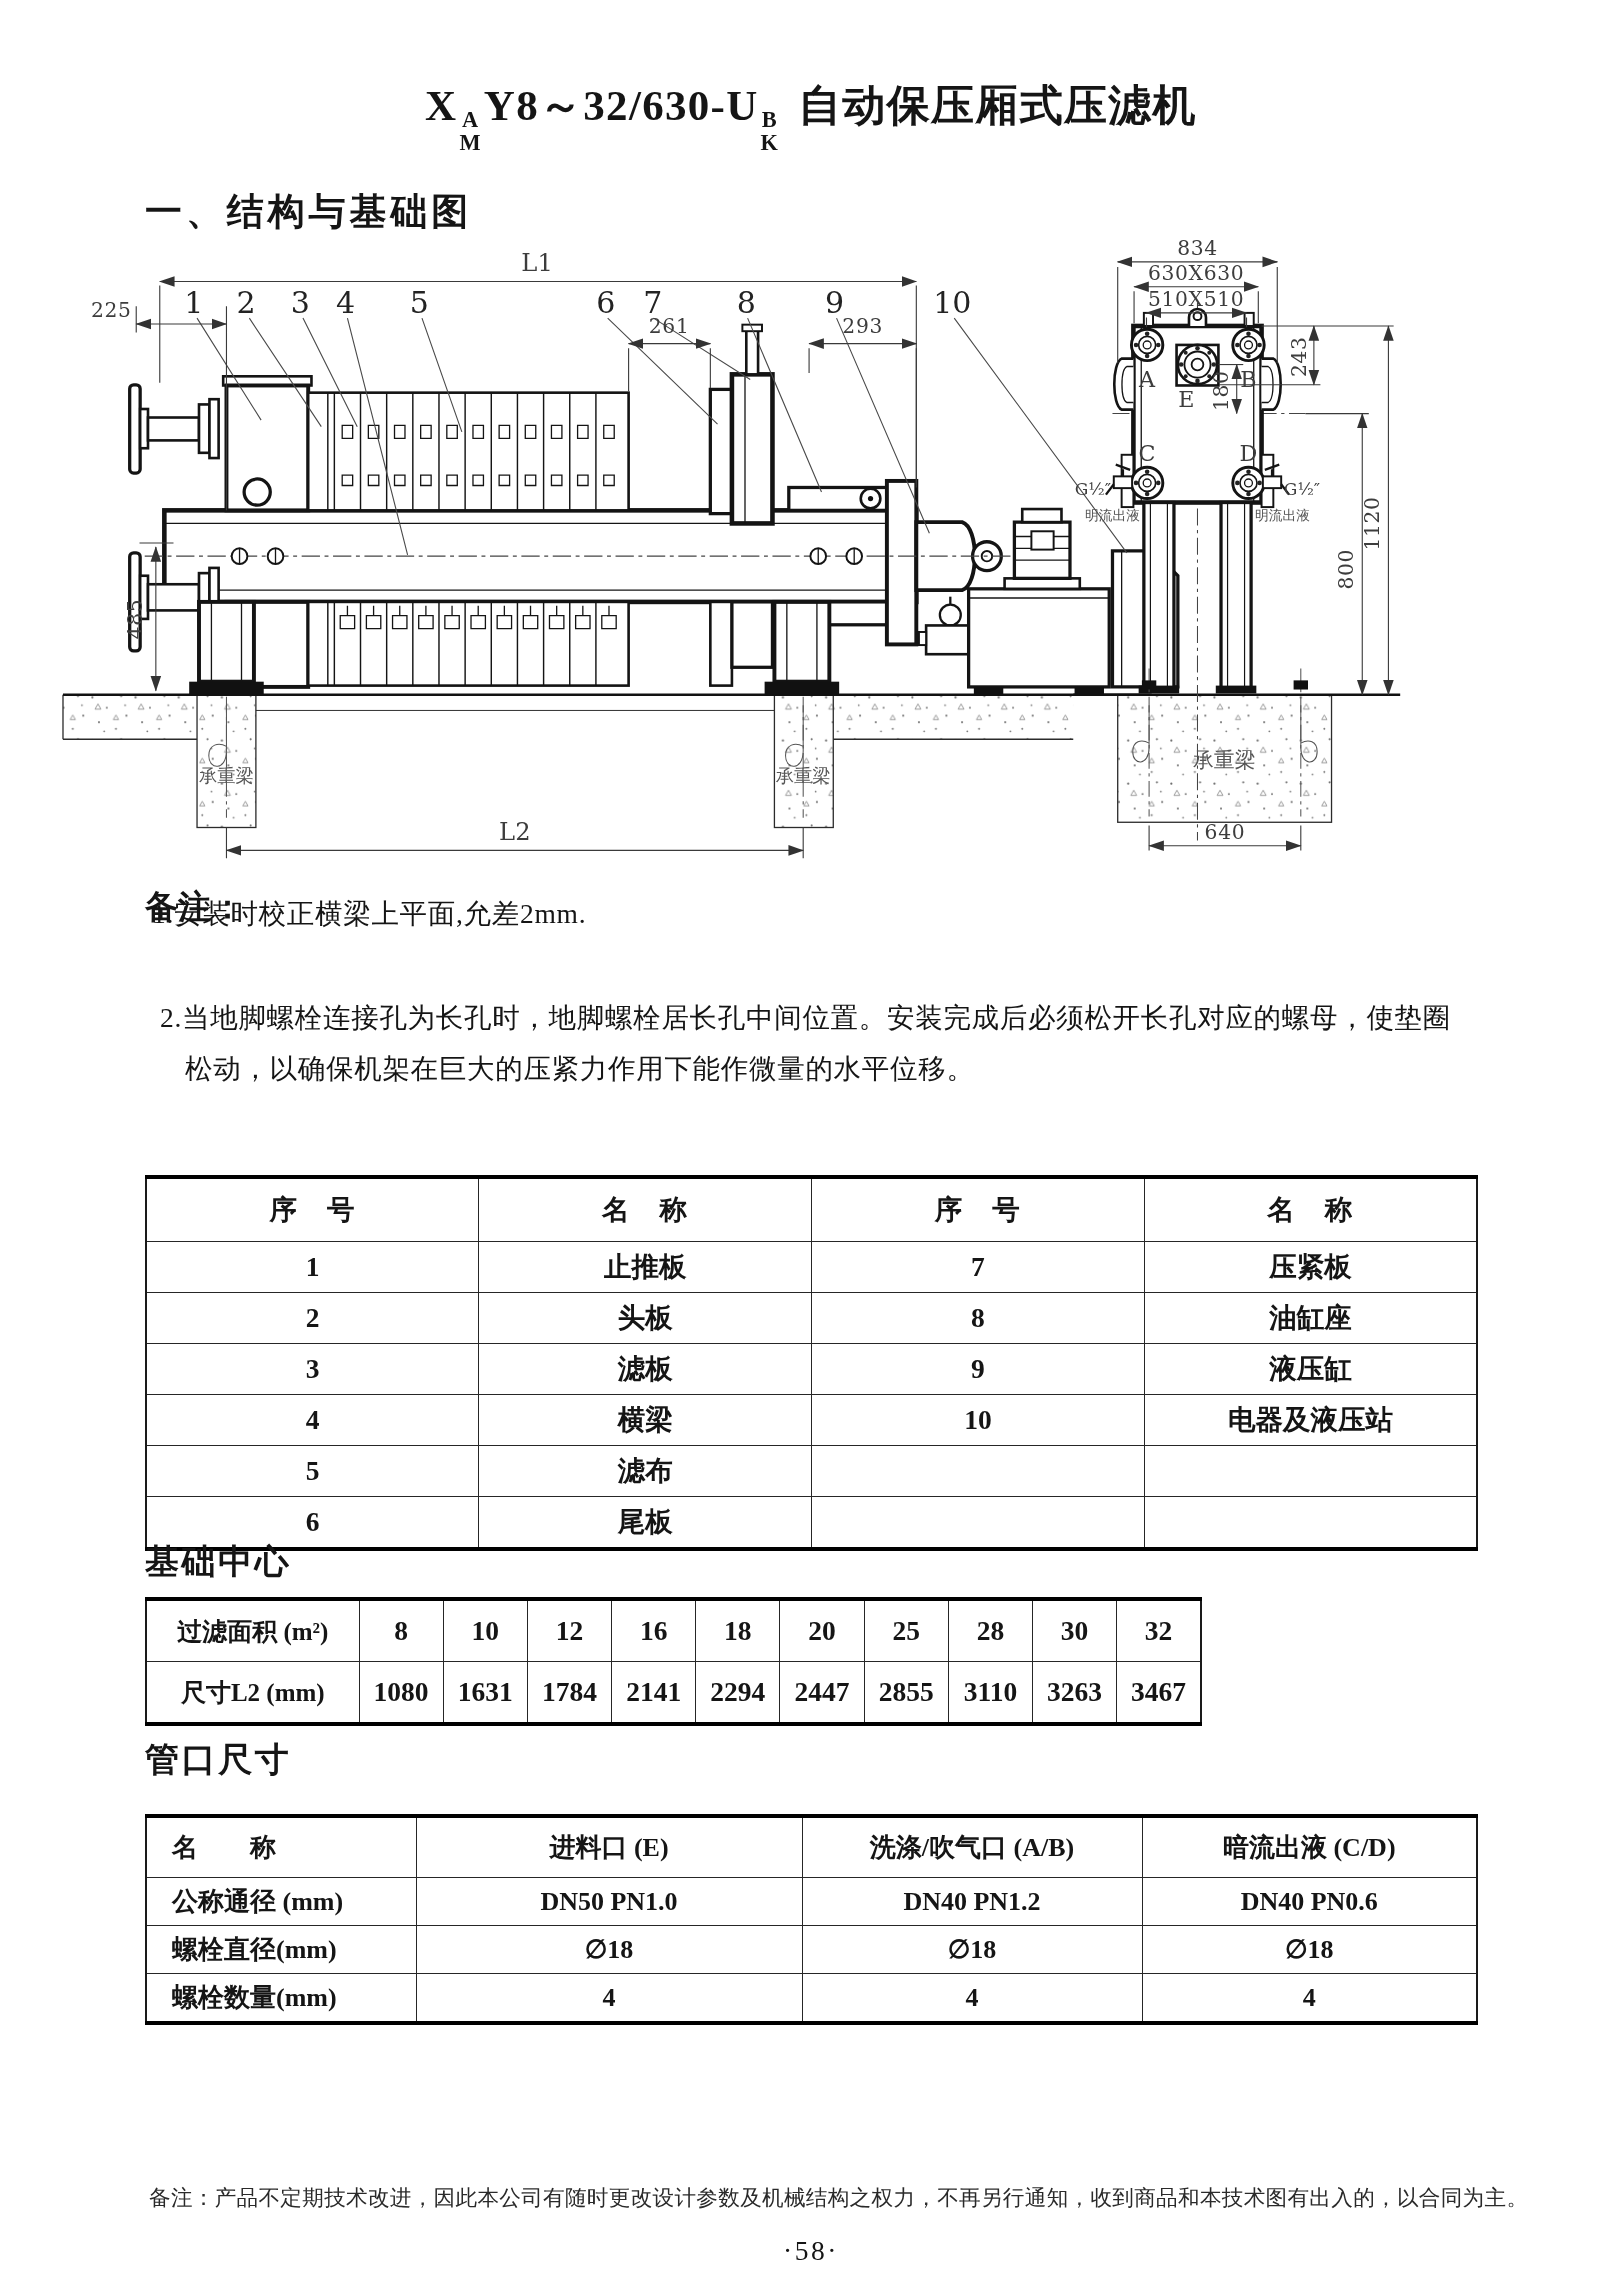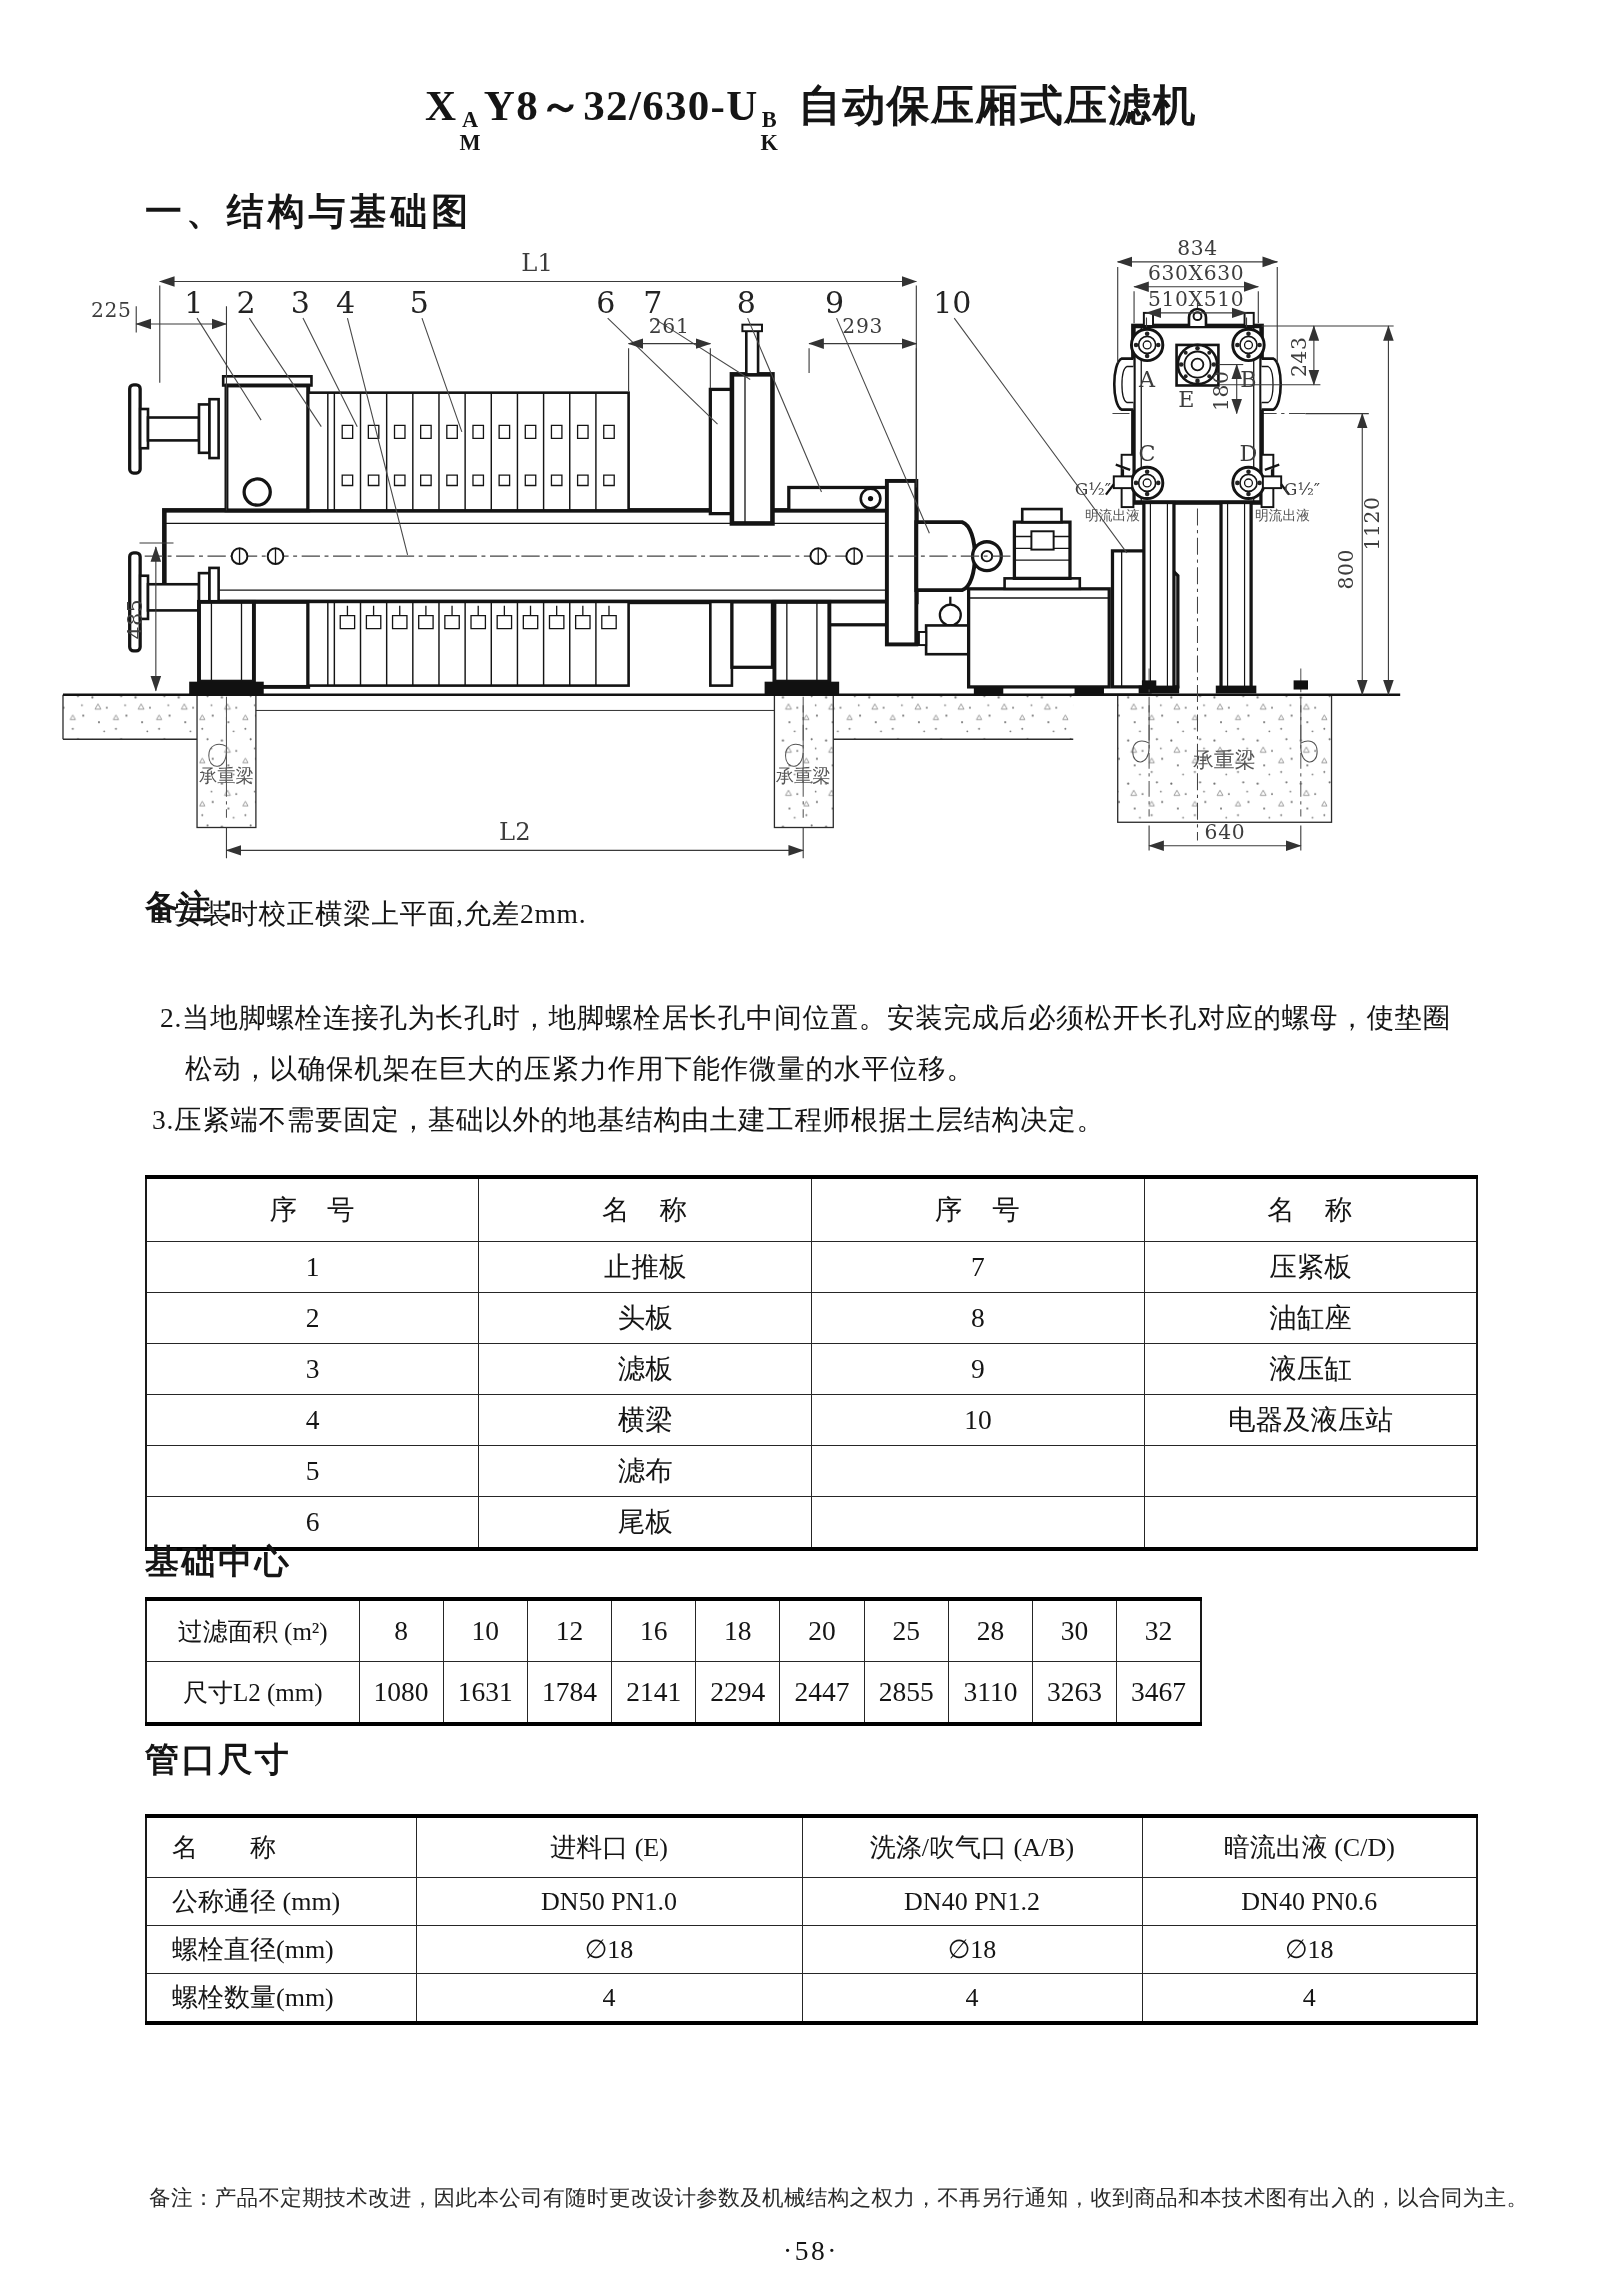--- a/index.html
+++ b/index.html
@@ -13,21 +13,21 @@
   .h1{left:145px;top:187px;font-size:37px;font-weight:bold;letter-spacing:3.9px;}
   .notes-head{left:145px;top:885px;font-size:33px;font-weight:bold;}
   .note{font-size:27.5px;letter-spacing:0.7px;white-space:nowrap;}
   .n1{left:152px;top:896px;}
   .n2{left:152px;top:1000px;margin-left:8px;}
   .n3{left:185px;top:1051px;}
   .n4{left:152px;top:1102px;}
   .sec{font-size:34px;font-weight:bold;letter-spacing:2.6px;}
   .sec2{left:145px;top:1539px;}
   .sec3{left:145px;top:1737px;}
-  table{border-collapse:collapse;table-layout:fixed;}
+  table{border-collapse:collapse;table-layout:fixed;font-weight:bold;}
   .tbl{position:absolute;background:#fff;}
   .tbl td{border:1.3px solid #262626;text-align:center;font-size:27.5px;padding:0;}
   .tbl{border:2px solid #1a1a1a;border-top:4.6px solid #000;border-bottom:4.6px solid #000;}
   .parts{left:145px;top:1175px;width:1333px;}
   .parts td{height:50px;}
   .parts tr.hd td{height:62px;letter-spacing:1.3px;}
   .found{left:145px;top:1597px;width:1057px;}
   .found td{height:60px;font-size:27.5px;}
   .found td.lbl{font-size:25px;}
   .pipe{left:145px;top:1814px;width:1333px;}
@@ -384,21 +384,20 @@
     <text font-size="26" x="1962" y="756" text-anchor="start">G½″</text>
     <text class="cn" font-size="21" x="1700" y="795" text-anchor="middle">明流出液</text>
     <text class="cn" font-size="21" x="1960" y="795" text-anchor="middle">明流出液</text>
     <text class="cn" x="1871" y="1172" text-anchor="middle" font-size="32">承重梁</text>
   </svg>
 
   <div class="abs notes-head">备注：</div>
   <div class="abs note n1">1.安装时校正横梁上平面,允差2mm.</div>
   <div class="abs note n2">2.当地脚螺栓连接孔为长孔时，地脚螺栓居长孔中间位置。安装完成后必须松开长孔对应的螺母，使垫圈</div>
   <div class="abs note n3">松动，以确保机架在巨大的压紧力作用下能作微量的水平位移。</div>
-  <div class="abs note n4">3.压紧端不需要固定，基础以外的地基结构由土建工程师根据土层结构决定。</div>
 
   <table class="tbl parts">
     <colgroup>
         <col style="width:25%">
         <col style="width:25%">
         <col style="width:25%">
         <col style="width:25%">
       </colgroup>
     <tbody>
         <tr class="hd">

